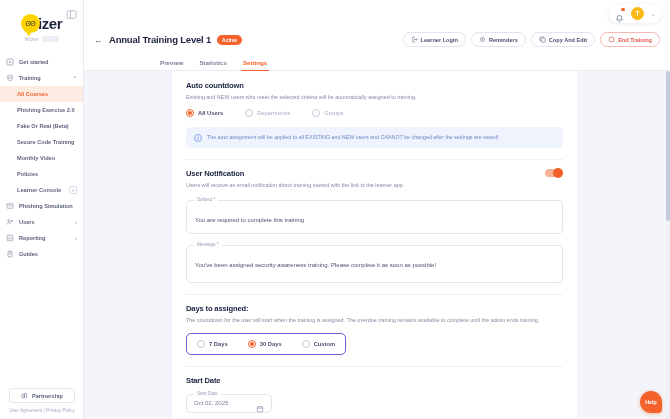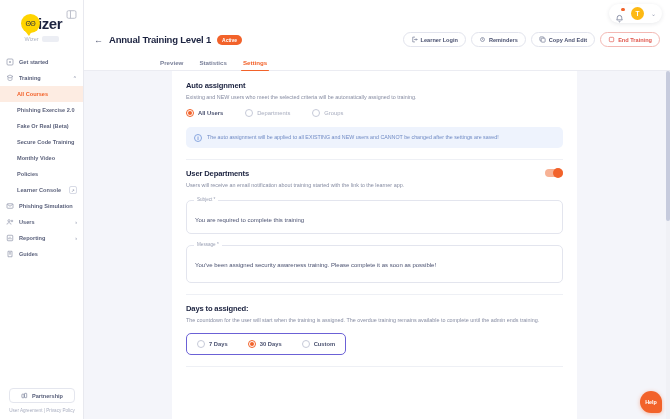--- a/index.html
+++ b/index.html
@@ -463,21 +463,21 @@
     <div class="tabs">
       <div class="tab">Preview</div>
       <div class="tab">Statistics</div>
       <div class="tab active">Settings</div>
     </div>
 
     <div class="content-area">
       <div class="card">
 
         <div>
-          <div class="sec-title">Auto assignment</div>
+          <div class="sec-title">Auto countdown</div>
           <div class="sec-sub">Existing and NEW users who meet the selected criteria will be automatically assigned to training.</div>
 
           <div class="radio-row">
             <div class="radio-opt">
               <span class="radio checked"></span>
               <span class="radio-lbl">All Users</span>
             </div>
             <div class="radio-opt dim">
               <span class="radio"></span>
               <span class="radio-lbl">Departments</span>
@@ -491,21 +491,21 @@
           <div class="info-banner">
             <span class="info-ico">i</span>
             <span class="info-text">The auto assignment will be applied to all EXISTING and NEW users and CANNOT be changed after the settings are saved!</span>
           </div>
         </div>
 
         <div class="divider"></div>
 
         <div>
           <div class="sec-head-row">
-            <span class="sec-title">User Departments</span>
+            <span class="sec-title">User Notification</span>
             <span class="toggle">
               <span class="knob"></span>
             </span>
           </div>
           <div class="sec-sub">Users will receive an email notification about training started with the link to the learner app.</div>
 
           <div class="field">
             <span class="field-label">Subject *</span>
             <span class="field-value">You are required to complete this training</span>
           </div>
@@ -533,20 +533,33 @@
             </div>
             <div class="radio-opt">
               <span class="radio"></span>
               <span class="radio-lbl">Custom</span>
             </div>
           </div>
         </div>
 
         <div class="divider"></div>
 
+        <div>
+          <div class="sec-title">Start Date</div>
+          <div class="date-field">
+            <span class="field-label">Start Date</span>
+            <span class="date-value">Oct 02, 2025</span>
+            <span class="cal-ico">
+              <svg width="8" height="8" viewBox="0 0 16 16" fill="none" stroke="currentColor" stroke-width="1.3">
+                  <rect x="2.5" y="3.5" width="11" height="10" rx="1.5"></rect>
+                  <path d="M2.5 6.5h11M5.5 2v3M10.5 2v3"></path>
+                </svg>
+            </span>
+          </div>
+        </div>
 
       </div>
 
       <div class="scrollbar">
         <div class="thumb"></div>
       </div>
     </div>
 
     <div class="help-bubble">Help</div>
   </div>

